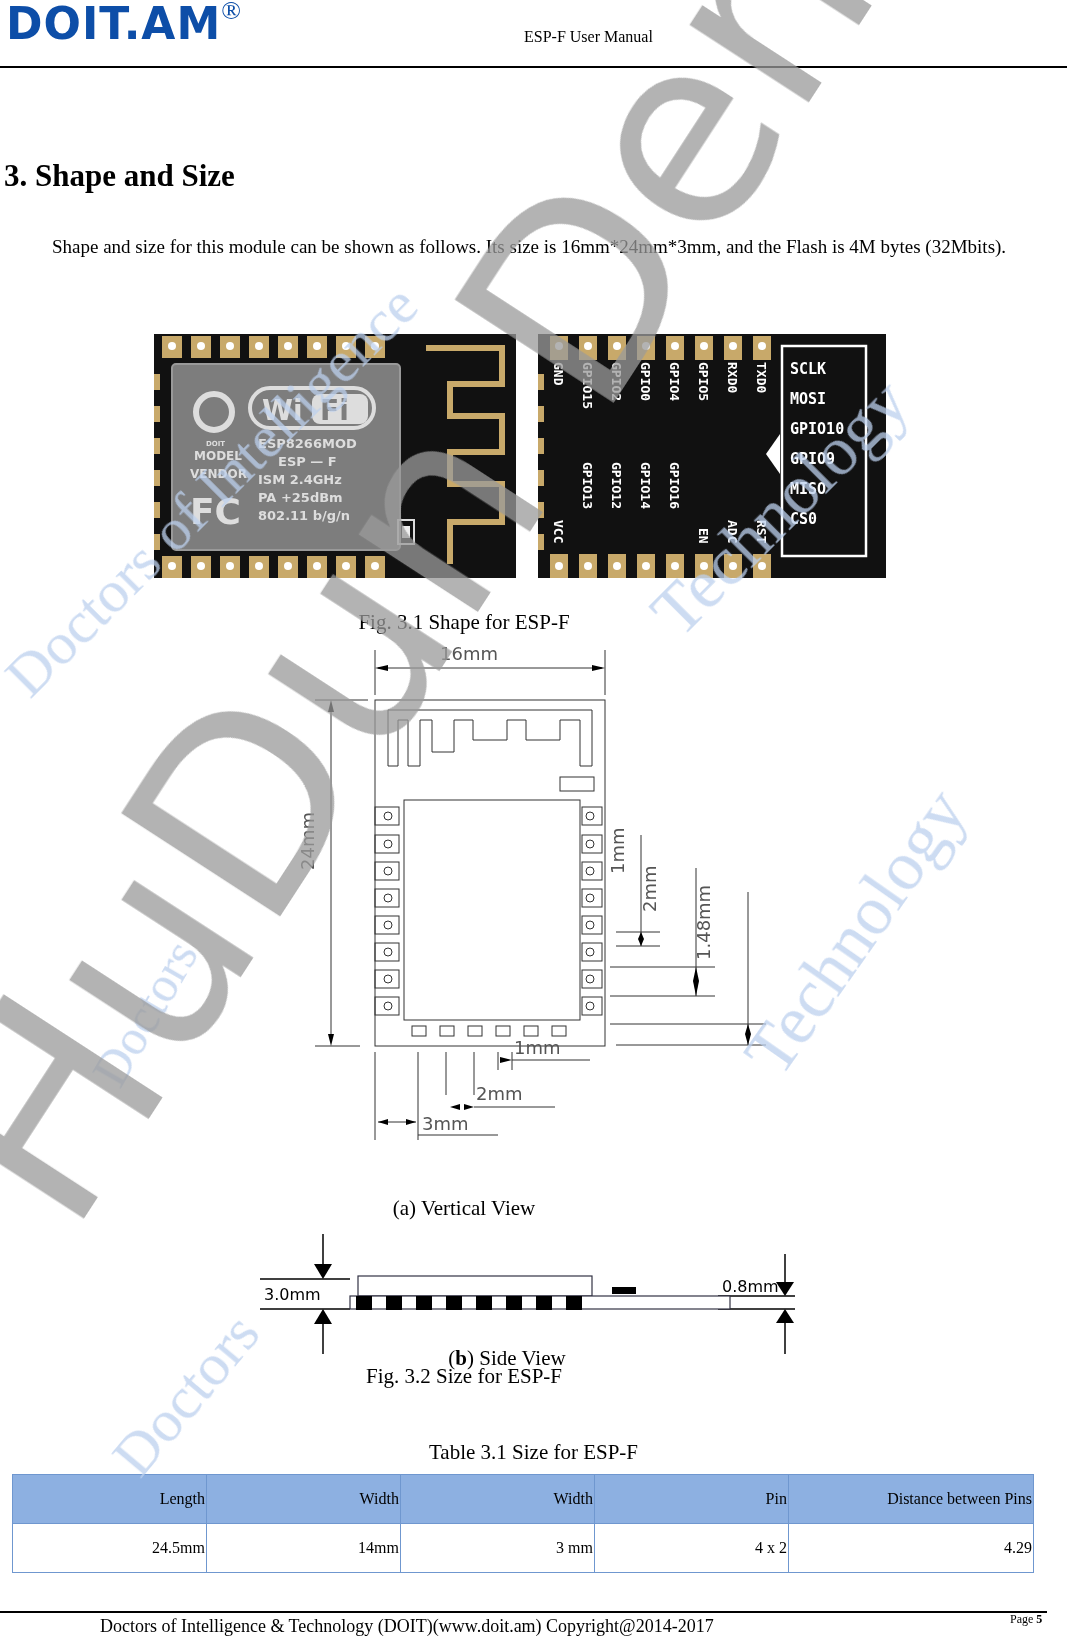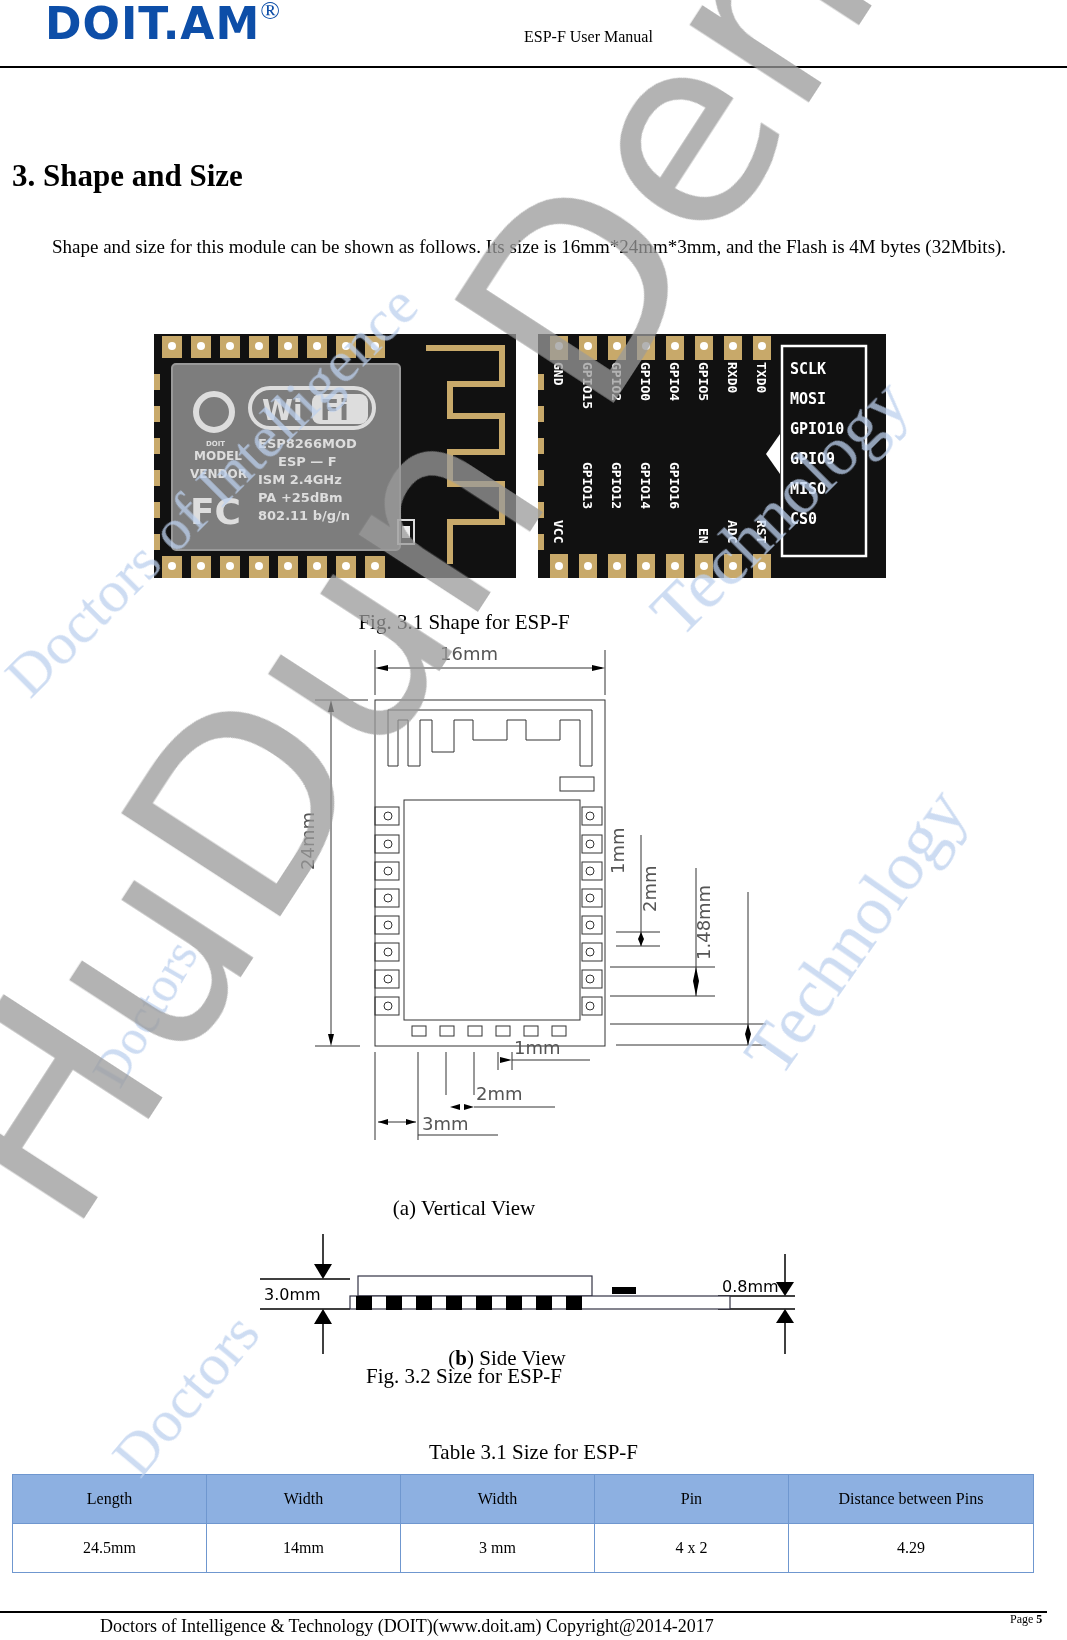--- a/index.html
+++ b/index.html
@@ -1,29 +1,29 @@
 <!DOCTYPE html>
 <html><head>
 <meta charset="utf-8">
 <style>
   html,body{margin:0;padding:0;background:#fff;}
   body{width:1067px;height:1640px;position:relative;overflow:hidden;font-family:"Liberation Serif",serif;color:#000;}
   .abs{position:absolute;}
-  .logo{left:6px;top:2px;font-family:"DejaVu Sans",sans-serif;font-weight:bold;font-size:44px;color:#0d4ea8;letter-spacing:1px;line-height:1;margin-left:39px;}
+  .logo{left:6px;top:2px;font-family:"DejaVu Sans",sans-serif;font-weight:bold;font-size:44px;color:#0d4ea8;letter-spacing:1px;line-height:1;}
   .logo sup{font-family:"Liberation Serif",serif;font-weight:normal;font-size:26px;color:#0d4ea8;vertical-align:top;position:relative;top:-4px;}
   .hdr-title{left:524px;top:28px;font-size:16px;}
   .hdr-line{left:0;top:66px;width:1067px;height:2px;background:#000;}
-  .h1{left:4px;top:158px;font-size:31px;font-weight:bold;margin-left:8px;}
+  .h1{left:4px;top:158px;font-size:31px;font-weight:bold;}
   .para{left:4px;top:226px;width:1058px;font-size:19px;line-height:42px;text-align:justify;}
   .para .indent{display:inline-block;width:48px;}
   .photo{left:154px;top:334px;width:760px;height:244px;}
   .cap{font-size:21px;text-align:center;width:928px;left:0;}
   .table-title{left:0;top:1440px;width:1067px;text-align:center;font-size:21px;}
   table.sz{position:absolute;left:12px;top:1474px;width:1022px;border-collapse:collapse;font-size:16px;}
-  table.sz th, table.sz td{border:1.5px solid #6f97cf;text-align:center;font-weight:normal;padding:0 1px;height:48px;margin-left:36px;}
+  table.sz th, table.sz td{border:1.5px solid #6f97cf;text-align:right;font-weight:normal;padding:0 1px;height:48px;margin-left:36px;}
   table.sz th{background:#8db0e1;}
   .foot-line{left:0;top:1611px;width:1047px;height:2px;background:#000;}
   .foot-text{left:100px;top:1616px;font-size:18px;}
   .page-no{left:1010px;top:1612px;font-size:12px;}
   .page-no b{font-weight:bold;}
   .wm{pointer-events:none;}
 </style>
 </head>
 <body>
 

